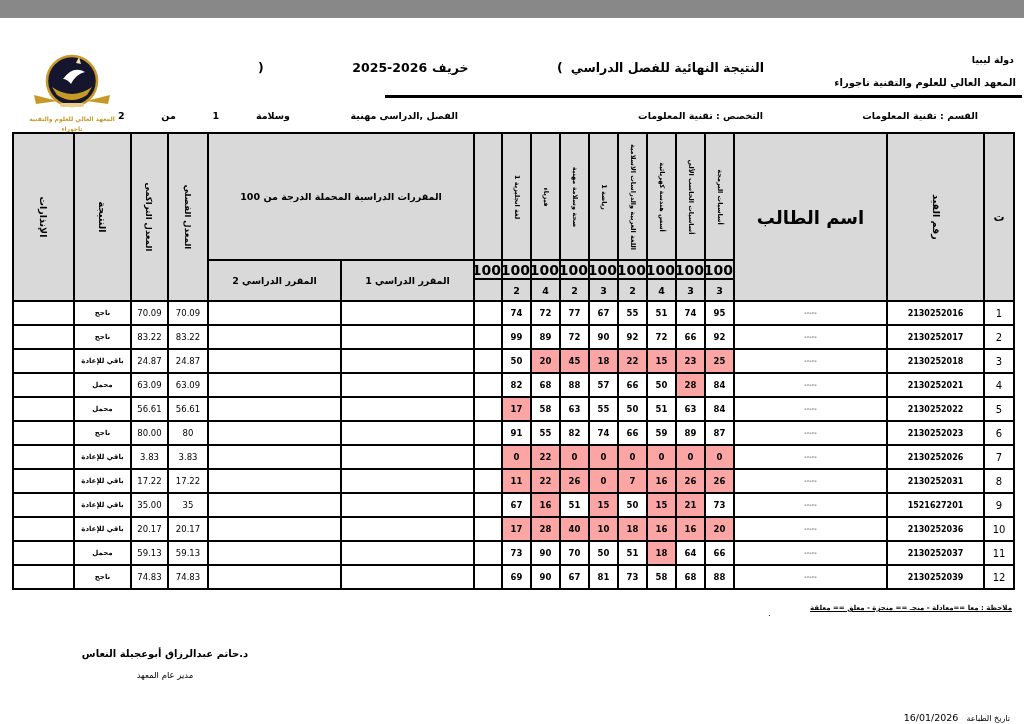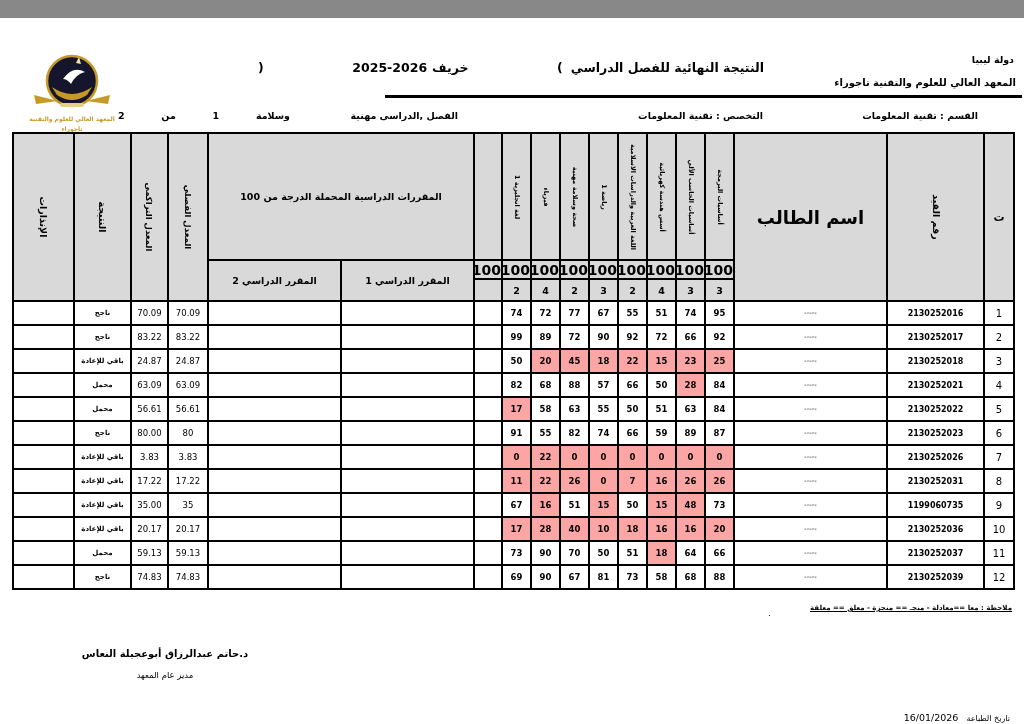--- a/index.html
+++ b/index.html
@@ -367,24 +367,24 @@
           <td class="c-blank"></td>
           <td class="c-course"></td>
           <td class="c-course"></td>
           <td class="c-gpa">17.22</td>
           <td class="c-gpa">17.22</td>
           <td class="c-result">باقي للإعادة</td>
           <td class="c-warn"></td>
         </tr>
         <tr>
           <td class="c-seq">9</td>
-          <td class="c-reg">1199060735</td>
+          <td class="c-reg">1521627201</td>
           <td class="c-name">-----</td>
           <td class="c-grade">73</td>
-          <td class="c-grade fail">48</td>
+          <td class="c-grade fail">21</td>
           <td class="c-grade fail">15</td>
           <td class="c-grade">50</td>
           <td class="c-grade fail">15</td>
           <td class="c-grade">51</td>
           <td class="c-grade fail">16</td>
           <td class="c-grade">67</td>
           <td class="c-blank"></td>
           <td class="c-course"></td>
           <td class="c-course"></td>
           <td class="c-gpa">35</td>

